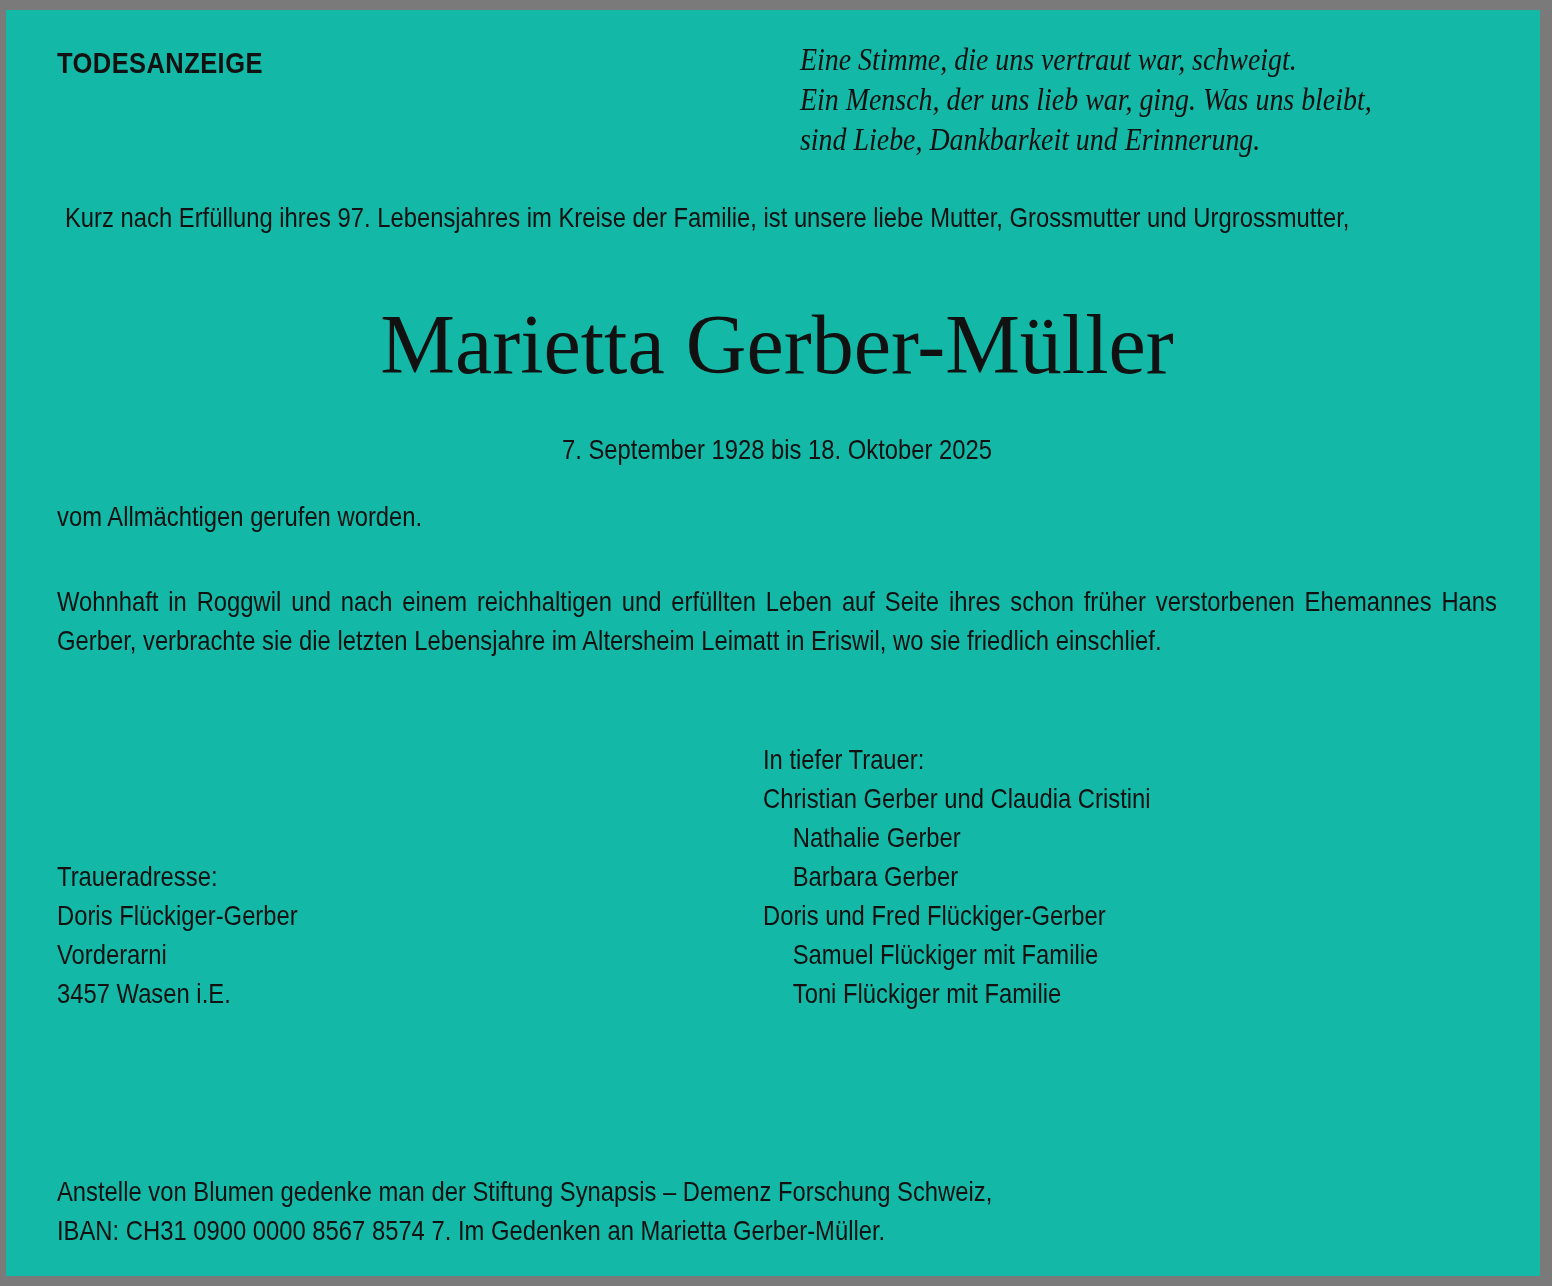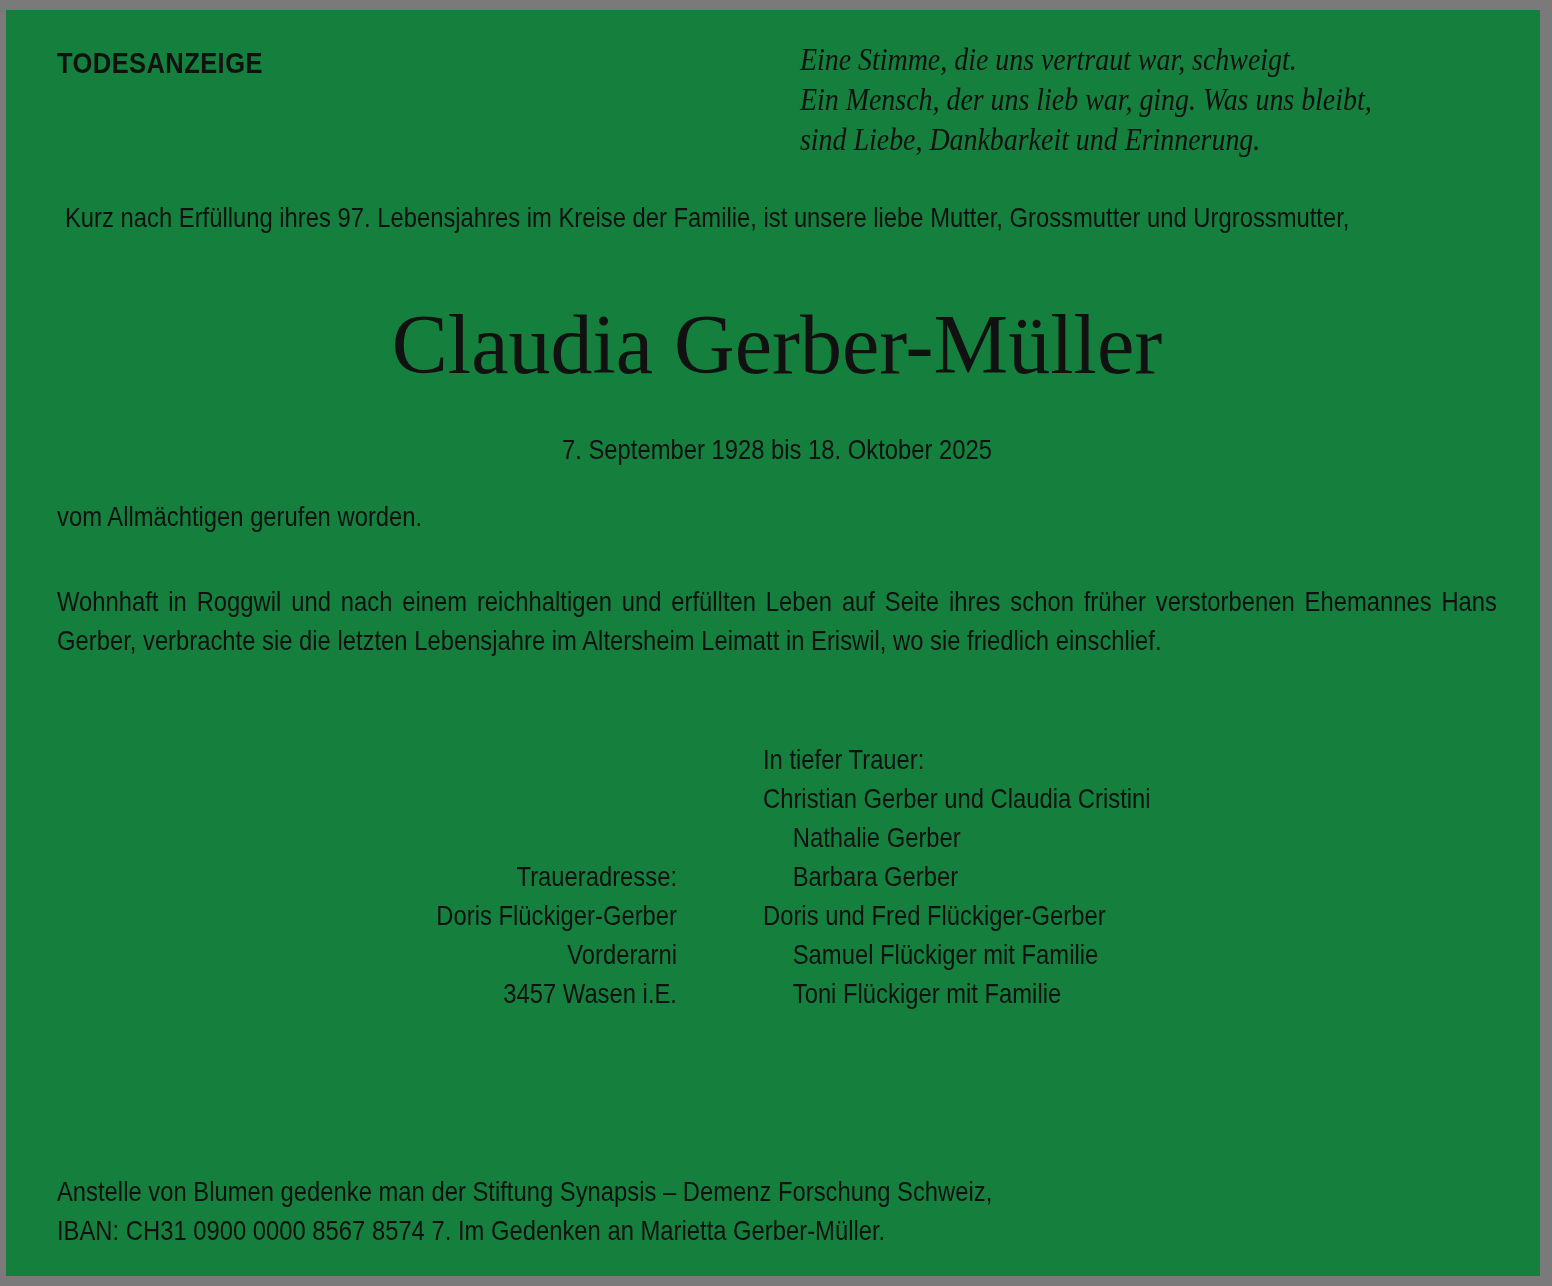--- a/index.html
+++ b/index.html
@@ -14,21 +14,21 @@
     overflow: hidden;
     font-family: "Liberation Sans", sans-serif;
     color: #111111;
   }
   .page {
     position: absolute;
     left: 6px;
     top: 10px;
     width: 1534px;
     height: 1266px;
-    background: #15803d;
+    background: #14b8a6;
     overflow: hidden;
   }
   .block { position: absolute; }
 
   
   .cond {
     transform: scaleX(0.85);
     transform-origin: 0 0;
     width: 117.647%;
   }
@@ -71,21 +71,21 @@
   
   #kicker    { left: 51px; top: 36px;  width: 640px; }
   #quote     { left: 794px; top: 30px;  width: 700px; }
   #intro     { left: 59px; top: 188px; width: 1440px; }
   #name      { left: 51px; top: 288px; width: 1440px; }
   #dates     { left: 51px; top: 420px; width: 1440px; }
   #called    { left: 51px; top: 487px; width: 1440px; }
   #residence { left: 51px; top: 572px; width: 1440px; }
   #columns   { left: 51px; top: 730px; width: 1440px; height: 290px; }
   #mourning  { position: absolute; left: 706px; top: 0;     width: 697px; }
-  #address   { position: absolute; left: 0;     top: 117px; width: 620px; text-align: right; }
+  #address   { position: absolute; left: 0;     top: 117px; width: 620px; }
   #funeral   { left: 51px; top: 1042px; width: 1440px; }
   #donation  { left: 51px; top: 1162px; width: 1440px; }
 </style>
 </head>
 <body>
 
 <div class="page">
 
   <div class="block" id="kicker">
     <div class="cond kicker">TODESANZEIGE</div>
@@ -97,21 +97,21 @@
       <div>Ein Mensch, der uns lieb war, ging. Was uns bleibt,</div>
       <div>sind Liebe, Dankbarkeit und Erinnerung.</div>
     </div>
   </div>
 
   <div class="block" id="intro">
     <div class="cond body-text justified">Kurz nach Erfüllung ihres 97. Lebensjahres im Kreise der Familie, ist unsere liebe Mutter, Grossmutter und Urgrossmutter,</div>
   </div>
 
   <div class="block" id="name">
-    <div class="deceased-name">Claudia Gerber-Müller</div>
+    <div class="deceased-name">Marietta Gerber-Müller</div>
   </div>
 
   <div class="block" id="dates">
     <div class="cond body-text centered">7. September 1928 bis 18. Oktober 2025</div>
   </div>
 
   <div class="block" id="residence">
     <div class="cond body-text justified">Wohnhaft in Roggwil und nach einem reichhaltigen und erfüllten Leben auf Seite ihres schon früher verstorbenen Ehemannes Hans Gerber, verbrachte sie die letzten Lebensjahre im Altersheim Leimatt in Eriswil, wo sie friedlich einschlief.</div>
   </div>
 

